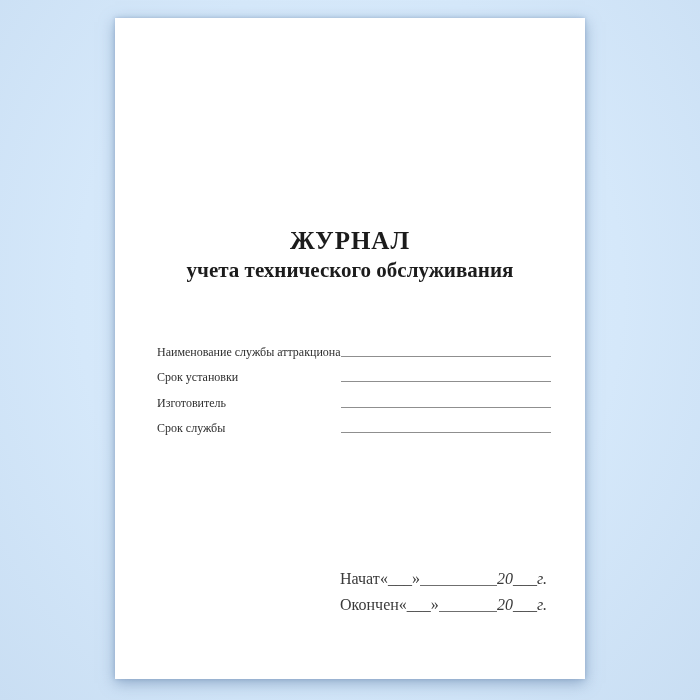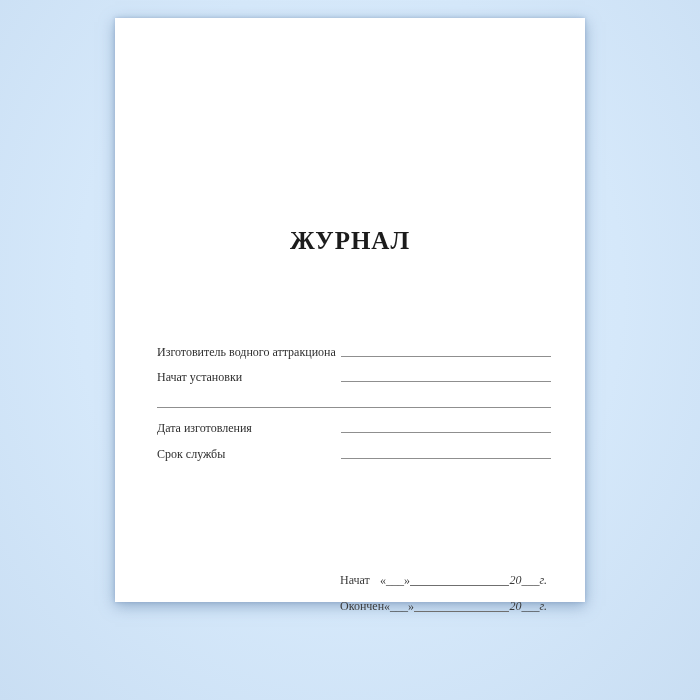--- a/index.html
+++ b/index.html
@@ -12,21 +12,21 @@
   .stage {
     position: relative;
     width: 700px; height: 700px;
     overflow: hidden;
     background: radial-gradient(ellipse at 50% 42%, #ddeefd 0%, #d5e8fa 55%, #c9def3 100%);
   }
 
   .sheet {
     position: absolute;
     left: 115px; top: 18px;
-    width: 470px; height: 584px;
+    width: 470px; height: 661px;
     background: #ffffff;
     box-shadow: 0 4px 14px rgba(92, 124, 165, 0.55), 0 0 4px rgba(92, 124, 165, 0.35);
   }
 
   
   .title-block {
     position: absolute;
     top: 208px; left: 0; right: 0;
     text-align: center;
     color: #1c1c1c;
@@ -70,21 +70,21 @@
   
   .footer {
     position: absolute;
     top: 544px; left: 225px;
     width: 207px;
   }
   .footer-row {
     display: flex;
     align-items: flex-end;
     height: 26px;
-    font-size: 12px;
+    font-size: 16px;
     color: #3a3a3a;
     white-space: nowrap;
   }
   .f-label { flex: 0 0 40px; }
   .f-blank { flex: 0 0 auto; }
   .f-line {
     flex: 1 1 auto;
     border-bottom: 1px solid #6f6f6f;
     margin-bottom: 2.5px;
     height: 0;
@@ -92,36 +92,34 @@
   .f-year { flex: 0 0 auto; font-style: italic; }
 </style>
 </head>
 <body>
 
 <div class="stage">
   <div class="sheet">
 
     <div class="title-block">
       <div class="title">ЖУРНАЛ</div>
+      <div class="subtitle">учета технического обслуживания</div>
     </div>
 
     <div class="fields">
       <div class="field-row">
-        <span class="field-label">Изготовитель водного аттракциона</span>
+        <span class="field-label">Наименование службы аттракциона</span>
         <span class="fill-line"></span>
       </div>
       <div class="field-row">
-        <span class="field-label">Начат установки</span>
+        <span class="field-label">Срок установки</span>
         <span class="fill-line"></span>
       </div>
       <div class="field-row">
-        <span class="fill-line"></span>
-      </div>
-      <div class="field-row">
-        <span class="field-label">Дата изготовления</span>
+        <span class="field-label">Изготовитель</span>
         <span class="fill-line"></span>
       </div>
       <div class="field-row">
         <span class="field-label">Срок службы</span>
         <span class="fill-line"></span>
       </div>
     </div>
 
     <div class="footer">
       <div class="footer-row">

